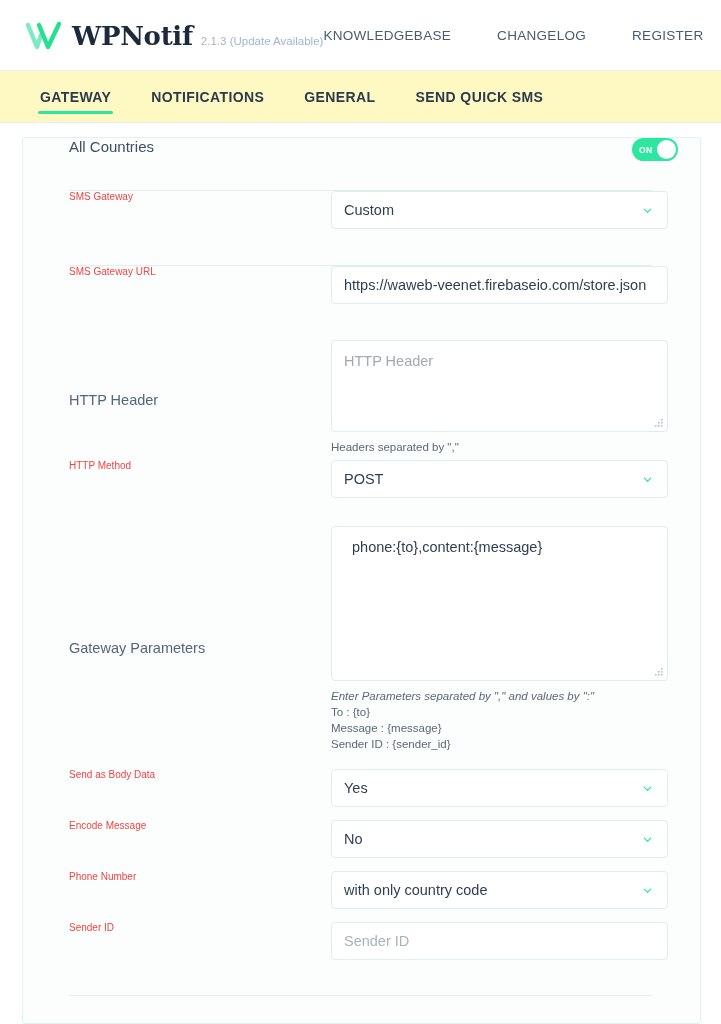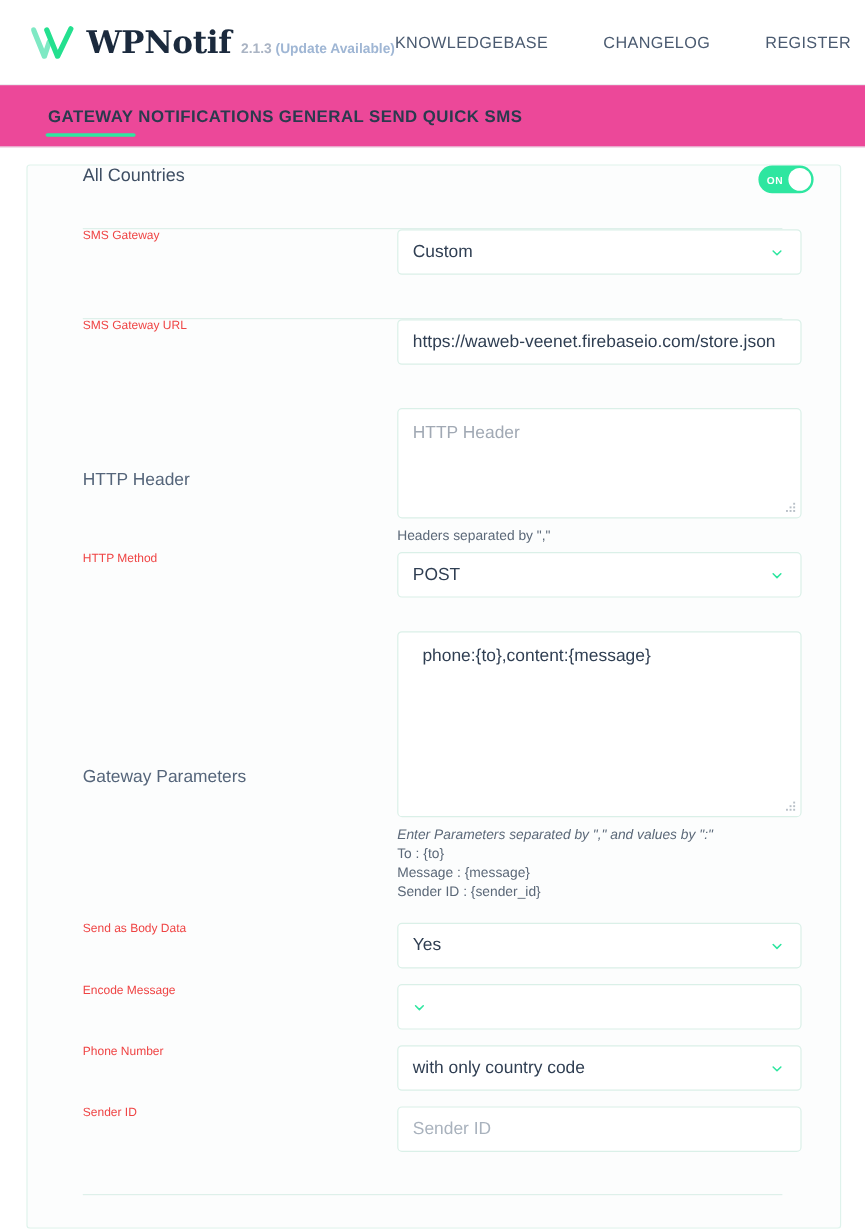--- a/index.html
+++ b/index.html
@@ -40,21 +40,20 @@
     letter-spacing: -0.3px;
     line-height: 1;
     margin-left: -2px;
   }
   .brand-version {
     font-size: 11.5px;
     color: #aab4c4;
     line-height: 1;
     padding-bottom: 2px;
     white-space: nowrap;
-    font-weight: bold;
   }
   .brand-version .upd { color: #9fb6d4; }
 
   .topnav {
     margin-left: auto;
     display: flex;
     align-items: center;
     gap: 46px;
     padding-right: 6px;
   }
@@ -62,26 +61,27 @@
     font-size: 13.5px;
     letter-spacing: 0.3px;
     color: #4a5a70;
     text-decoration: none;
     white-space: nowrap;
   }
 
   
   .tabbar {
     height: 53px;
-    background: #ec4899;
+    background: #fef9c3;
     border-top: 1px solid #eceef1;
     border-bottom: 1px solid #e8eaee;
     display: flex;
     align-items: center;
     padding-left: 38px;
+    gap: 36px;
     text-align: center;
   }
   .tab {
     font-size: 14px;
     font-weight: bold;
     letter-spacing: 0.4px;
     color: #2b3a4e;
     padding: 14px 2px 13px;
     position: relative;
     white-space: nowrap;
@@ -361,20 +361,21 @@
             <path d="M2.5 4.5 L6 8 L9.5 4.5" fill="none" stroke="#2ee6a0" stroke-width="1.4" stroke-linecap="round" stroke-linejoin="round"></path>
           </svg>
         </div>
       </div>
     </div>
 
     <div class="row" style="height:51px;">
       <div class="label">Encode Message</div>
       <div class="field">
         <div class="select">
+          <span class="val">No</span>
           <svg class="chev" viewBox="0 0 12 12">
             <path d="M2.5 4.5 L6 8 L9.5 4.5" fill="none" stroke="#2ee6a0" stroke-width="1.4" stroke-linecap="round" stroke-linejoin="round"></path>
           </svg>
         </div>
       </div>
     </div>
 
     <div class="row" style="height:51px;">
       <div class="label">Phone Number</div>
       <div class="field">

